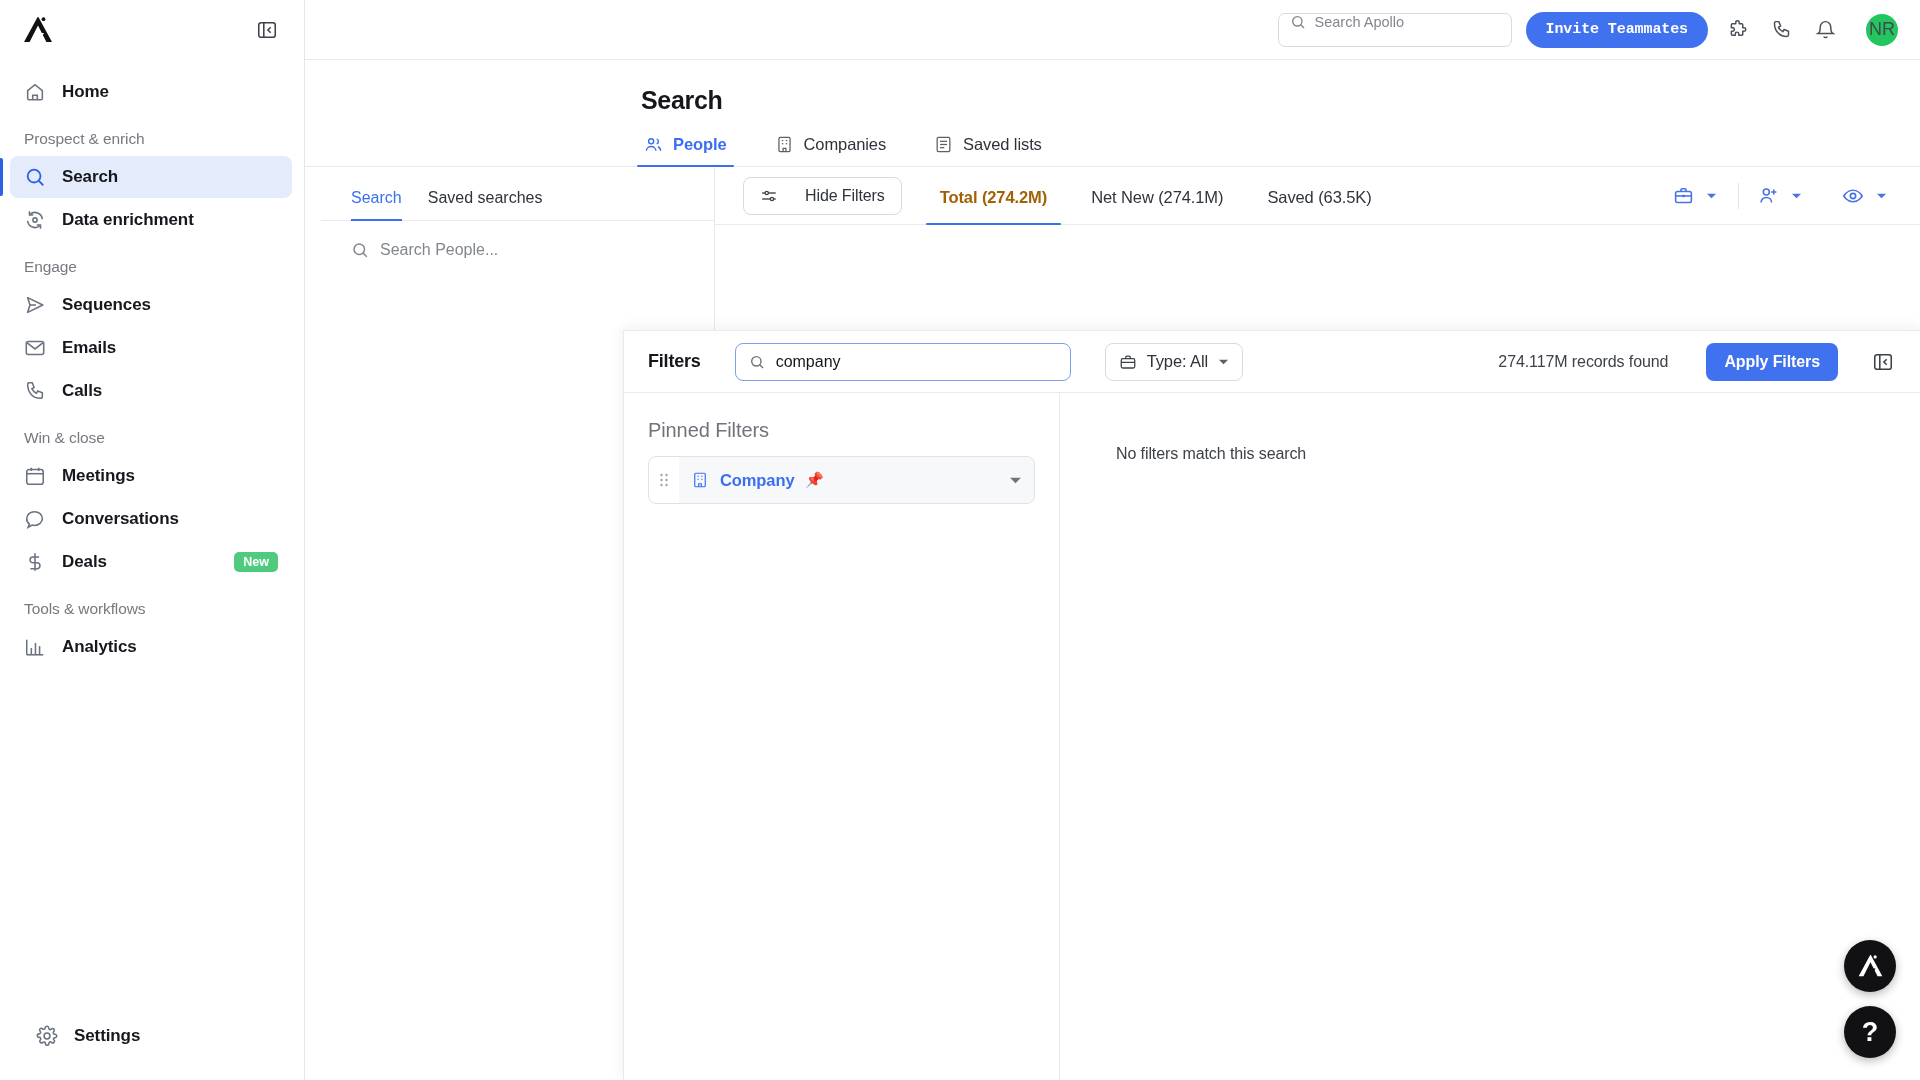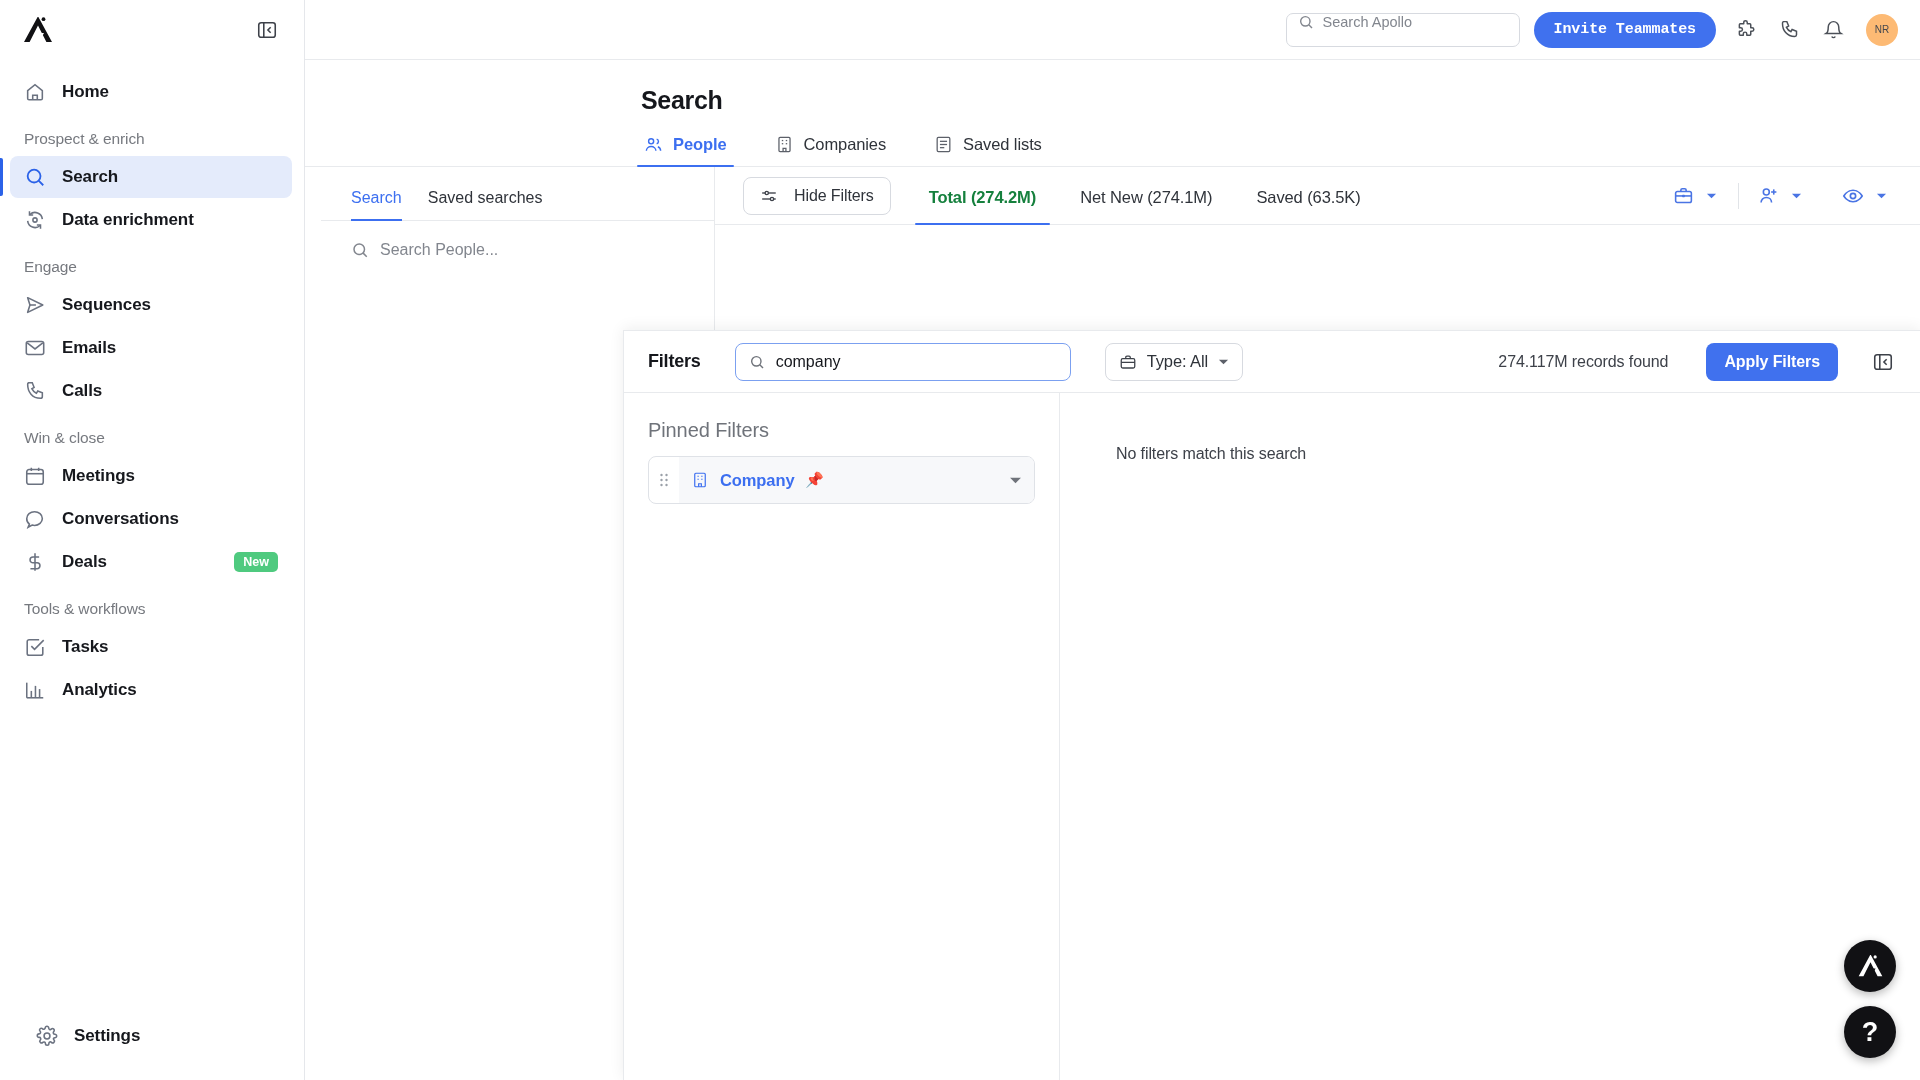--- a/index.html
+++ b/index.html
@@ -70,23 +70,23 @@
   .invite-btn {
     background: #4071ee; color: #fff; border: none; border-radius: 18px;
     height: 36px; padding: 0 20px; font-size: 15px; font-weight: 700;
     font-family: Liberation Mono, monospace; cursor: pointer; letter-spacing: -0.1px;
   }
   .tb-icon {
     width: 30px; height: 30px; display: flex; align-items: center; justify-content: center;
     cursor: pointer; color: #4b5058;
   }
   .avatar {
-    width: 32px; height: 32px; border-radius: 50%; background: #fdba74;
+    width: 32px; height: 32px; border-radius: 50%; background: #22c55e;
     display: flex; align-items: center; justify-content: center;
-    font-size: 10px; color: #44484f; font-weight: 500; cursor: pointer; margin-left: 4px;
+    font-size: 18px; color: #44484f; font-weight: 500; cursor: pointer; margin-left: 12px;
   }
 
   .page-head { padding: 26px 0 0 336px; }
   .page-title { font-size: 25px; font-weight: 700; color: #15171c; letter-spacing: -0.3px; }
 
   .tabs-row {
     display: flex; gap: 42px; padding-left: 336px; margin-top: 20px;
     border-bottom: 1px solid #e8eaed;
   }
   .tab {
@@ -118,30 +118,30 @@
   .lc-search .ph { font-size: 16px; color: #82868e; }
 
   .right-pane { flex: 1; min-width: 0; position: relative; }
 
   .toolbar-row {
     display: flex; align-items: center; height: 58px;
     padding-left: 28px; padding-right: 26px; gap: 0;
     border-bottom: 1px solid #e8eaed;
   }
   .hide-filters {
-    display: flex; align-items: center; gap: 16px; height: 38px;
+    display: flex; align-items: center; gap: 27px; height: 38px;
     border: 1px solid #d7dae0; border-radius: 8px; padding: 0 16px;
     background: #fff; cursor: pointer; font-size: 16px; color: #2f333a;
     font-family: inherit; letter-spacing: -0.1px;
   }
   .stat-tab {
     font-size: 16.5px; color: #2f333a; padding: 0 6px 17px 6px; margin-left: 32px;
     cursor: pointer; position: relative; align-self: flex-end; letter-spacing: -0.1px;
   }
-  .stat-tab.active { color: #15803d; font-weight: 600; }
+  .stat-tab.active { color: #a16207; font-weight: 600; }
   .stat-tab.active::after {
     content: ""; position: absolute; left: -8px; right: -8px; bottom: -1px;
     height: 2.5px; background: #3c6ff0; border-radius: 2px;
   }
   .tb-right { margin-left: auto; display: flex; align-items: center; gap: 0; }
   .act-ico { width: 30px; height: 30px; display: flex; align-items: center; justify-content: center; color: #4a74e4; cursor: pointer; }
   .caret-btn { width: 26px; height: 26px; display: flex; align-items: center; justify-content: center; cursor: pointer; }
   .vsep { width: 1px; height: 26px; background: #e1e4e8; margin: 0 14px; }
 
   
@@ -306,27 +306,20 @@
       <div class="nav-item">
         <svg class="ico" viewBox="0 0 24 24" fill="none" stroke="currentColor" stroke-width="1.7">
           <line x1="12" y1="2.5" x2="12" y2="21.5"></line>
           <path d="M16.5 6.5 H9.8 a3.2 3.2 0 0 0 0 6.4 h4.4 a3.2 3.2 0 0 1 0 6.4 H7"></path>
         </svg>
         <span class="lbl">Deals</span>
         <span class="badge-new">New</span>
       </div>
 
       <div class="nav-group-label">Tools &amp; workflows</div>
-      <div class="nav-item">
-        <svg class="ico" viewBox="0 0 24 24" fill="none" stroke="currentColor" stroke-width="1.7">
-          <path d="M20.5 12 v7 a2 2 0 0 1-2 2 h-13 a2 2 0 0 1-2-2 V6 a2 2 0 0 1 2-2 h11"></path>
-          <polyline points="8,11 11.5,14.5 21.5,4.5"></polyline>
-        </svg>
-        <span class="lbl">Tasks</span>
-      </div>
       <div class="nav-item">
         <svg class="ico" viewBox="0 0 24 24" fill="none" stroke="currentColor" stroke-width="1.7">
           <line x1="3" y1="4" x2="3" y2="20.5"></line>
             <line x1="3" y1="20.5" x2="21" y2="20.5"></line>
           <line x1="8" y1="20" x2="8" y2="13"></line>
             <line x1="12.5" y1="20" x2="12.5" y2="7.5"></line>
           <line x1="17" y1="20" x2="17" y2="11"></line>
         </svg>
         <span class="lbl">Analytics</span>
       </div>

